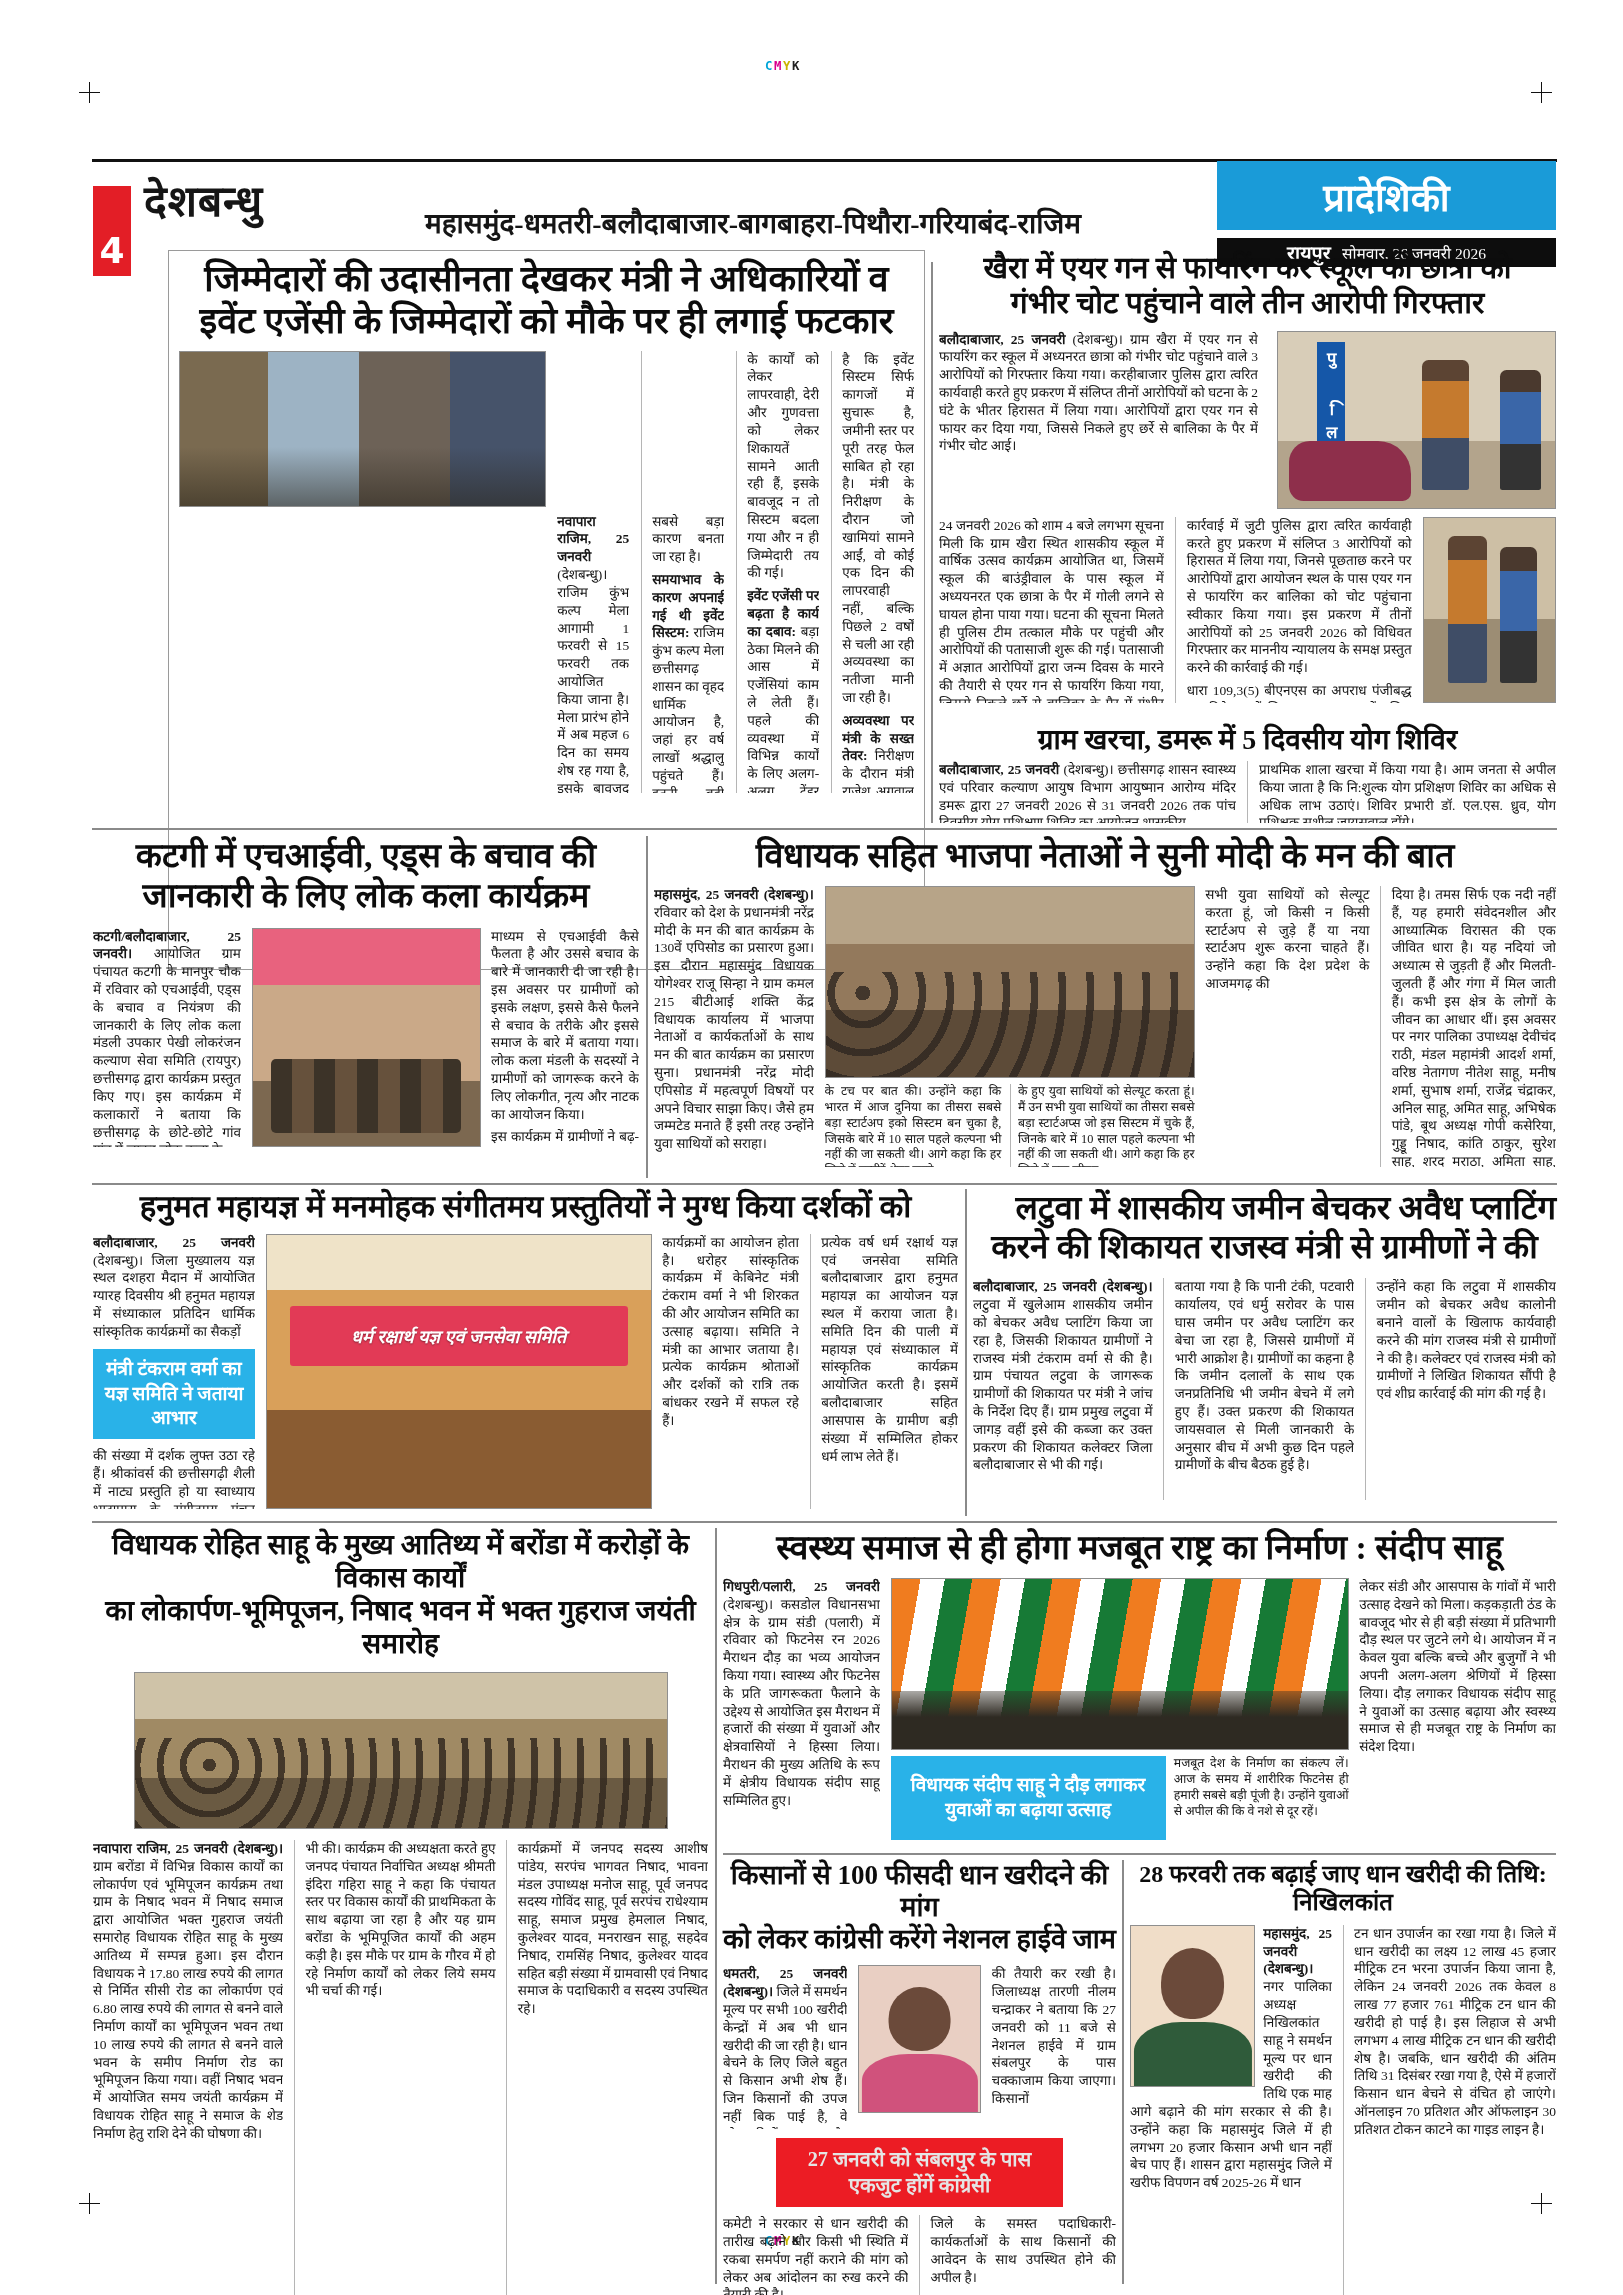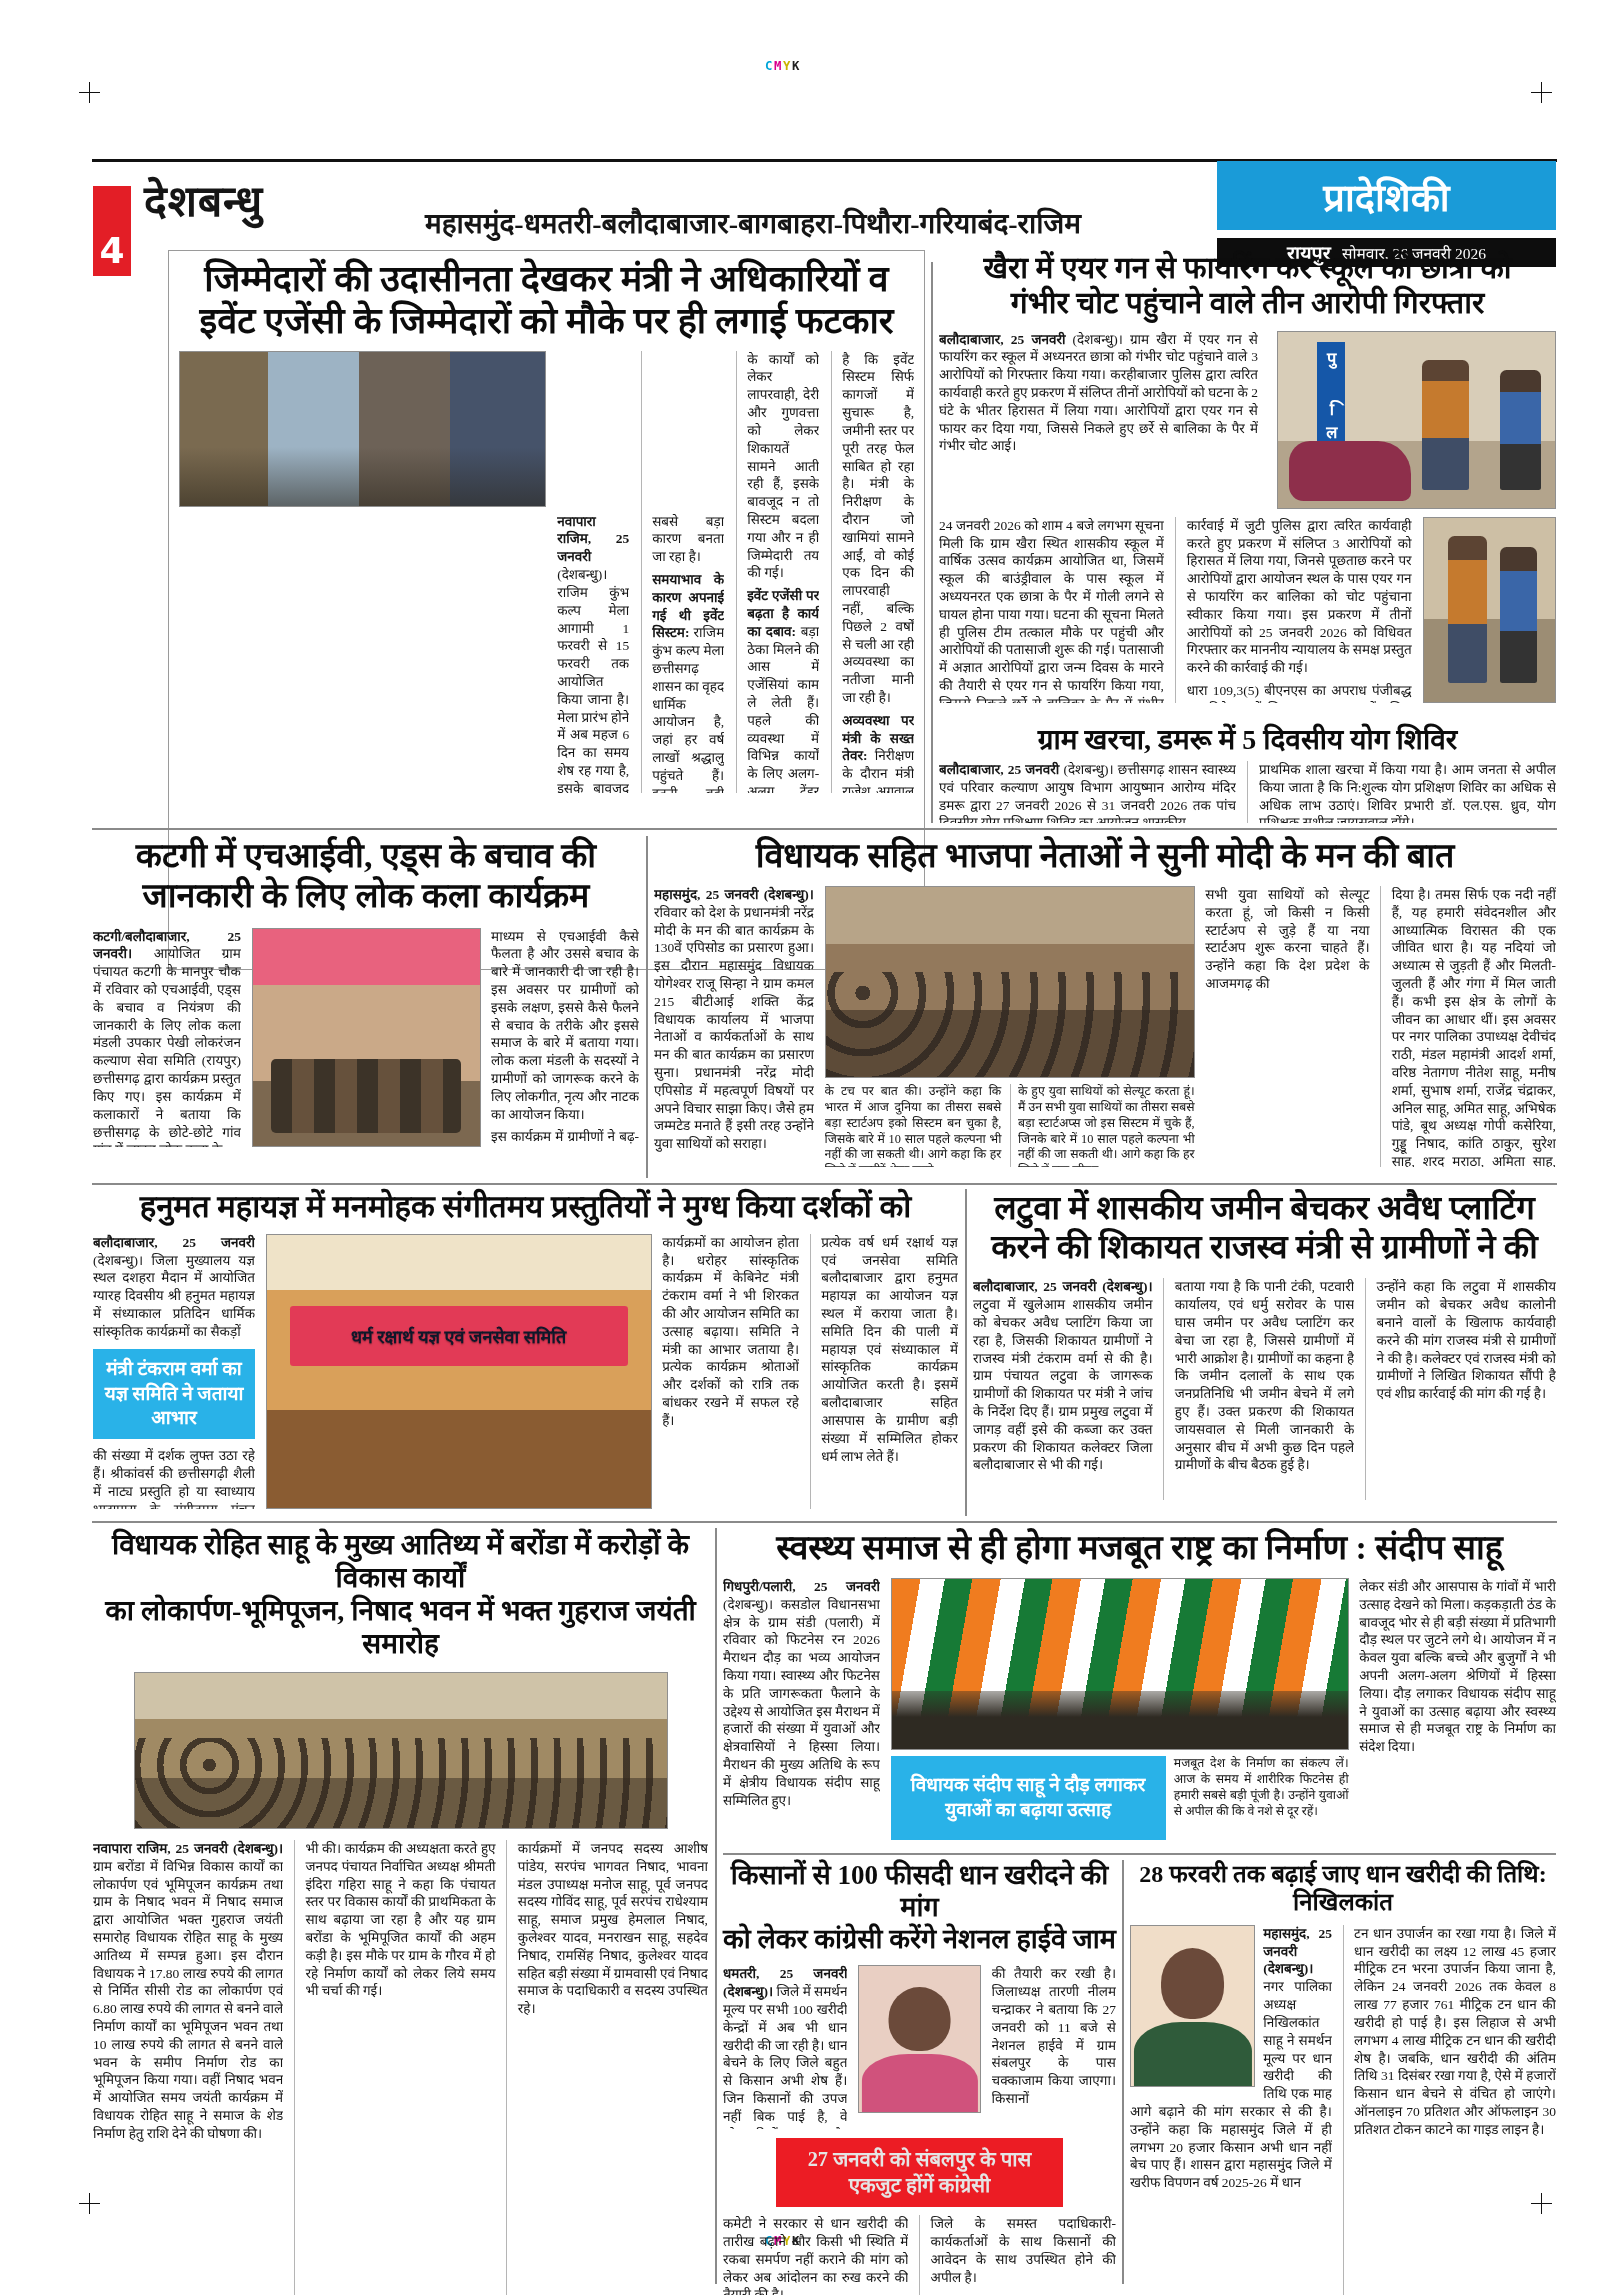--- a/index.html
+++ b/index.html
@@ -55,23 +55,23 @@
   .ph-police2{background:linear-gradient(180deg,#cdbfa5 0 55%,#9c8d74 55% 100%);}
   .ph-police2 .fig.j1{left:18%;width:30%;height:80%;}
   .ph-police2 .fig.j2{left:58%;width:28%;height:74%;}
   .ph-katgi{background:linear-gradient(180deg,#e8627e 0 26%,#caa988 26% 70%,#7c6850 70% 100%);}
   .ph-katgi:after{content:"";position:absolute;left:8%;bottom:6%;width:84%;height:34%;
                   background:repeating-linear-gradient(90deg,#3c3328 0 21px,#66513c 21px 43px);border-radius:4.9px;}
   .ph-modi{background:linear-gradient(180deg,#b7a488 0 30%,#93795c 30% 65%,#5d4b38 65% 100%);}
   .ph-modi:after{content:"";position:absolute;left:0;bottom:0;width:100%;height:55%;
                  background:repeating-radial-gradient(circle at 10% 20%,#2e2620 0 7.4px,transparent 7.4px 28px);opacity:.8;}
   .ph-yagya{background:linear-gradient(180deg,#efe3c8 0 20%,#d9a05a 20% 64%,#8a5c32 64% 100%);}
-  .banner{position:absolute;left:6%;top:26%;width:88%;height:22%;background:#e23a56;color:#0f172a;
+  .banner{position:absolute;left:6%;top:26%;width:88%;height:22%;background:#e23a56;color:#ffffff;
           display:flex;align-items:center;justify-content:center;font-weight:bold;font-size:18px;
-          border-radius:3.3px;text-shadow:0 0.8px 1.6px rgba(0,0,0,.4);}
+          border-radius:3.3px;text-shadow:0 0.8px 1.6px rgba(0,0,0,.4);font-style:italic;}
   .ph-crowd{background:linear-gradient(180deg,#cfc3a8 0 30%,#a08a64 30% 68%,#6a5a42 68% 100%);}
   .ph-crowd:after{content:"";position:absolute;left:0;bottom:0;width:100%;height:58%;
                   background:repeating-radial-gradient(circle at 14% 30%,#33291f 0 6.5px,transparent 6.5px 23px);opacity:.85;}
   .ph-flags{background:repeating-linear-gradient(100deg,#f07c1f 0 28px,#ffffff 28px 52px,#177a36 52px 79px);}
   .ph-flags:after{content:"";position:absolute;left:0;bottom:0;width:100%;height:34%;
                   background:linear-gradient(0deg,#2e2a22 0 55%,rgba(46,42,34,.4));}
   .portrait{position:relative;border:0.8px solid #8f8f8f;overflow:hidden;}
   .portrait .head{position:absolute;left:50%;top:14%;transform:translateX(-50%);width:52%;height:44%;
                   border-radius:50% 50% 46% 46%;background:#6b4a3a;}
   .portrait .body{position:absolute;left:50%;bottom:-6%;transform:translateX(-50%);width:96%;height:46%;
@@ -230,21 +230,21 @@
           <p><span>कार्यक्रमों का आयोजन होता है। धरोहर सांस्कृतिक कार्यक्रम में केबिनेट मंत्री टंकराम वर्मा ने भी शिरकत की और आयोजन समिति का उत्साह बढ़ाया। समिति ने मंत्री का आभार जताया है। प्रत्येक कार्यक्रम श्रोताओं और दर्शकों को रात्रि तक बांधकर रखने में सफल रहे हैं।</span></p>
         </div>
       <div class="col">
           <p><span>प्रत्येक वर्ष धर्म रक्षार्थ यज्ञ एवं जनसेवा समिति बलौदाबाजार द्वारा हनुमत महायज्ञ का आयोजन यज्ञ स्थल में कराया जाता है। समिति दिन की पाली में महायज्ञ एवं संध्याकाल में सांस्कृतिक कार्यक्रम आयोजित करती है। इसमें बलौदाबाजार सहित आसपास के ग्रामीण बड़ी संख्या में सम्मिलित होकर धर्म लाभ लेते हैं।</span></p>
         </div>
     </div>
   </div>
   <div class="abs vrule" style="left:965px;top:1189px;height:327px;"></div>
 
   <div class="abs" style="left:973px;top:1189px;width:583px;height:327px;">
-    <div class="hl" style="font-size:33px;">लटुवा में शासकीय जमीन बेचकर अवैध प्लाटिंग</div>
+    <div class="hl" style="font-size:33px;text-align:right;">लटुवा में शासकीय जमीन बेचकर अवैध प्लाटिंग</div>
     <div class="hl" style="font-size:33px;">करने की शिकायत राजस्व मंत्री से ग्रामीणों ने की</div>
     <div style="display:flex;gap:10.6px;margin-top:11.4px;height:222px;">
       <div class="col">
           <p><span class="b">बलौदाबाजार, 25 जनवरी (देशबन्धु)।</span> <span>लटुवा में खुलेआम शासकीय जमीन को बेचकर अवैध प्लाटिंग किया जा रहा है, जिसकी शिकायत ग्रामीणों ने राजस्व मंत्री टंकराम वर्मा से की है। ग्राम पंचायत लटुवा के जागरूक ग्रामीणों की शिकायत पर मंत्री ने जांच के निर्देश दिए हैं। ग्राम प्रमुख लटुवा में जागड़ वहीं इसे की कब्जा कर उक्त प्रकरण की शिकायत कलेक्टर जिला बलौदाबाजार से भी की गई।</span></p>
         </div>
       <div class="col">
           <p><span>बताया गया है कि पानी टंकी, पटवारी कार्यालय, एवं धर्मु सरोवर के पास घास जमीन पर अवैध प्लाटिंग कर बेचा जा रहा है, जिससे ग्रामीणों में भारी आक्रोश है। ग्रामीणों का कहना है कि जमीन दलालों के साथ एक जनप्रतिनिधि भी जमीन बेचने में लगे हुए हैं। उक्त प्रकरण की शिकायत जायसवाल से मिली जानकारी के अनुसार बीच में अभी कुछ दिन पहले ग्रामीणों के बीच बैठक हुई है।</span></p>
         </div>
       <div class="col">
           <p><span>उन्होंने कहा कि लटुवा में शासकीय जमीन को बेचकर अवैध कालोनी बनाने वालों के खिलाफ कार्यवाही करने की मांग राजस्व मंत्री से ग्रामीणों ने की है। कलेक्टर एवं राजस्व मंत्री को ग्रामीणों ने लिखित शिकायत सौंपी है एवं शीघ्र कार्रवाई की मांग की गई है।</span></p>

